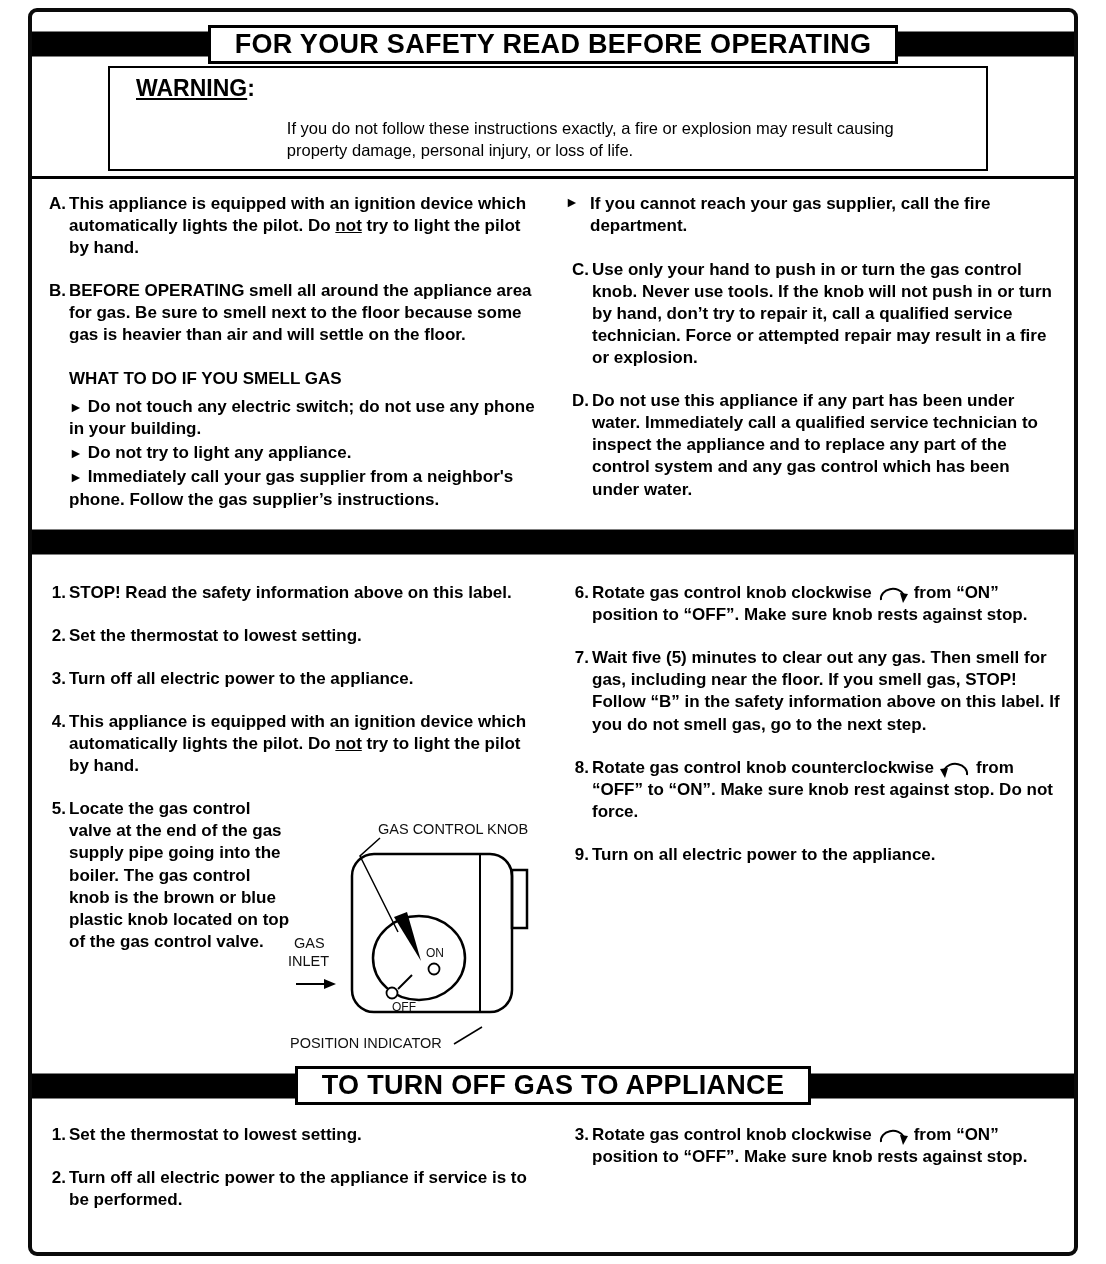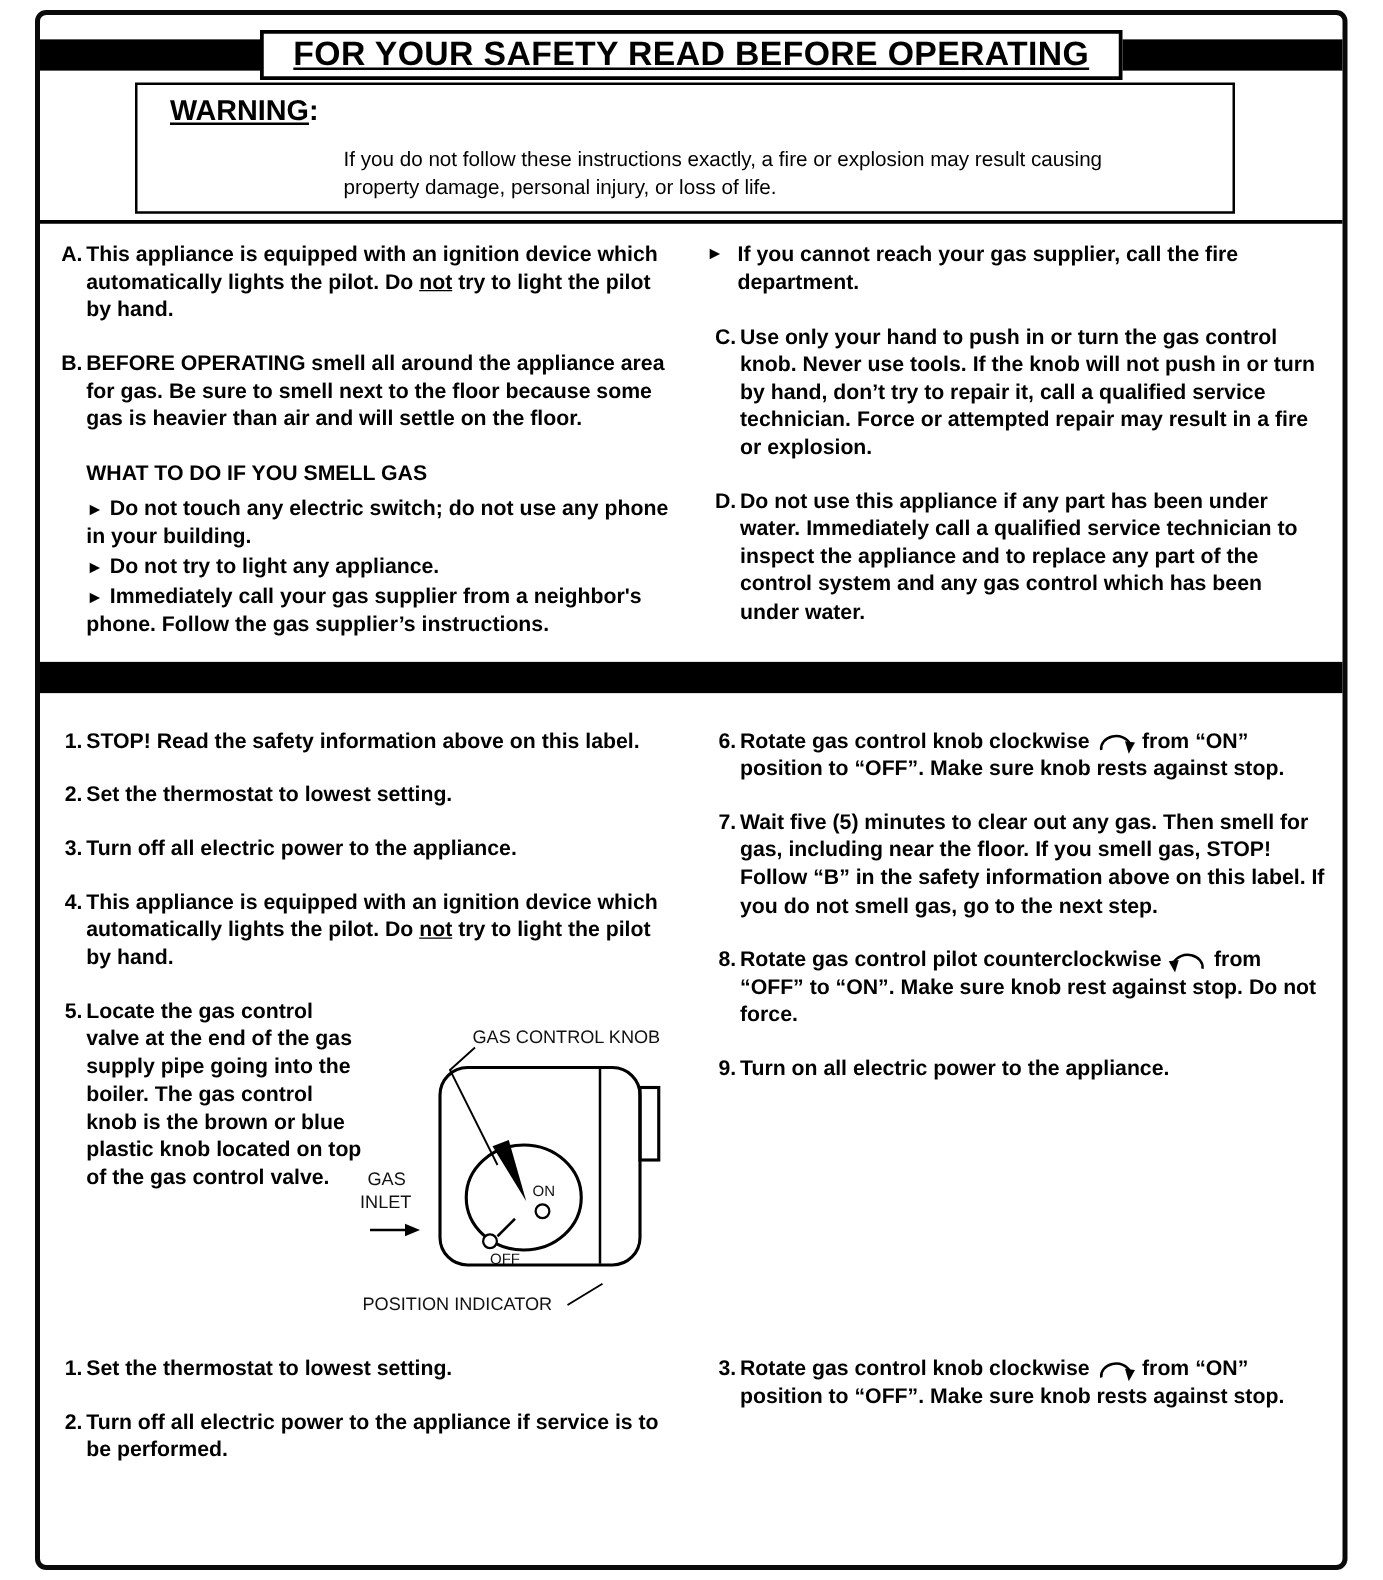--- a/index.html
+++ b/index.html
@@ -3,28 +3,28 @@
 <meta charset="utf-8">
 <style>
   * { margin:0; padding:0; box-sizing:border-box; }
   html,body { background:#fff; }
   body { font-family:"Liberation Sans", sans-serif; color:#000; }
   .page { position:relative; width:1106px; height:1264px; background:#fff; overflow:hidden; }
   .label { position:absolute; left:28px; top:8px; width:1050px; height:1248px;
            border:4px solid #0a0a0a; border-radius:9px; padding-top:12px; background:#fff; }
 
   
-  .hdr { position:relative; height:40px; display:flex; justify-content:center;text-decoration:underline; }
+  .hdr { position:relative; height:40px; display:flex; align-items:center; justify-content:center; }
   .hdr .bar { position:absolute; left:0; right:0; top:50%; transform:translateY(-50%); height:25px; background:#000; }
   .hdr .box { position:relative; background:#fff; border:3px solid #000; padding:1px 24px;
               font-weight:700; font-size:27px; white-space:nowrap; letter-spacing:.3px; }
 
   
   .warn-wrap { padding:2px 86px 0 76px; }
-  .warn-box { border:2.5px solid #000; display:flex; align-items:flex-start; gap:20px; padding:5px 10px 7px 26px; }
+  .warn-box { border:2.5px solid #000; display:flex; align-items:flex-start; gap:32px; padding:5px 10px 7px 26px; }
   .warn-label { font-weight:700; font-size:23px; white-space:nowrap; padding-top:2px; }
   .warn-label .ul { text-decoration:underline; }
   .warn-text { font-weight:400; font-size:16.5px; line-height:1.35; max-width:660px;margin-top:44px; }
 
   .rule { border-top:3px solid #000; margin-top:5px; }
 
   .b { font-weight:700; font-size:17px; line-height:1.3; }
   .u { text-decoration:underline; }
 
   .cols { display:grid; grid-template-columns:497px 1fr; column-gap:26px; padding:0 14px 0 10px; }
@@ -160,32 +160,36 @@
                   <path d="M4,18 A12,10 0 0 1 27,13" fill="none" stroke="#000" stroke-width="2"></path>
                   <polygon points="23,11 31,12 26,21" fill="#000"></polygon>
                 </svg></span><span>from “ON” position to “OFF”. Make sure knob rests against stop.</span></span>
         </div>
         <div class="li b">
           <span class="num">7.</span>
           <span class="txt">Wait five (5) minutes to clear out any gas. Then smell for gas, including near the floor. If you smell gas, STOP! Follow “B” in the safety information above on this label. If you do not smell gas, go to the next step.</span>
         </div>
         <div class="li b">
           <span class="num">8.</span>
-          <span class="txt"><span>Rotate gas control pilot counterclockwise</span><span class="rot-icon"><svg width="32" height="22" viewBox="0 0 32 22">
+          <span class="txt"><span>Rotate gas control knob counterclockwise</span><span class="rot-icon"><svg width="32" height="22" viewBox="0 0 32 22">
                   <path d="M28,18 A12,10 0 0 0 5,13" fill="none" stroke="#000" stroke-width="2"></path>
                   <polygon points="1,12 9,11 6,21" fill="#000"></polygon>
                 </svg></span><span>from “OFF” to “ON”. Make sure knob rest against stop. Do not force.</span></span>
         </div>
         <div class="li b">
           <span class="num">9.</span>
           <span class="txt">Turn on all electric power to the appliance.</span>
         </div>
       </div>
     </div>
 
+    <div class="hdr">
+      <div class="bar"></div>
+      <div class="box">TO TURN OFF GAS TO APPLIANCE</div>
+    </div>
 
     <div class="cols off-cols">
       <div class="col">
         <div class="li b">
           <span class="num">1.</span>
           <span class="txt">Set the thermostat to lowest setting.</span>
         </div>
         <div class="li b">
           <span class="num">2.</span>
           <span class="txt">Turn off all electric power to the appliance if service is to be performed.</span>

